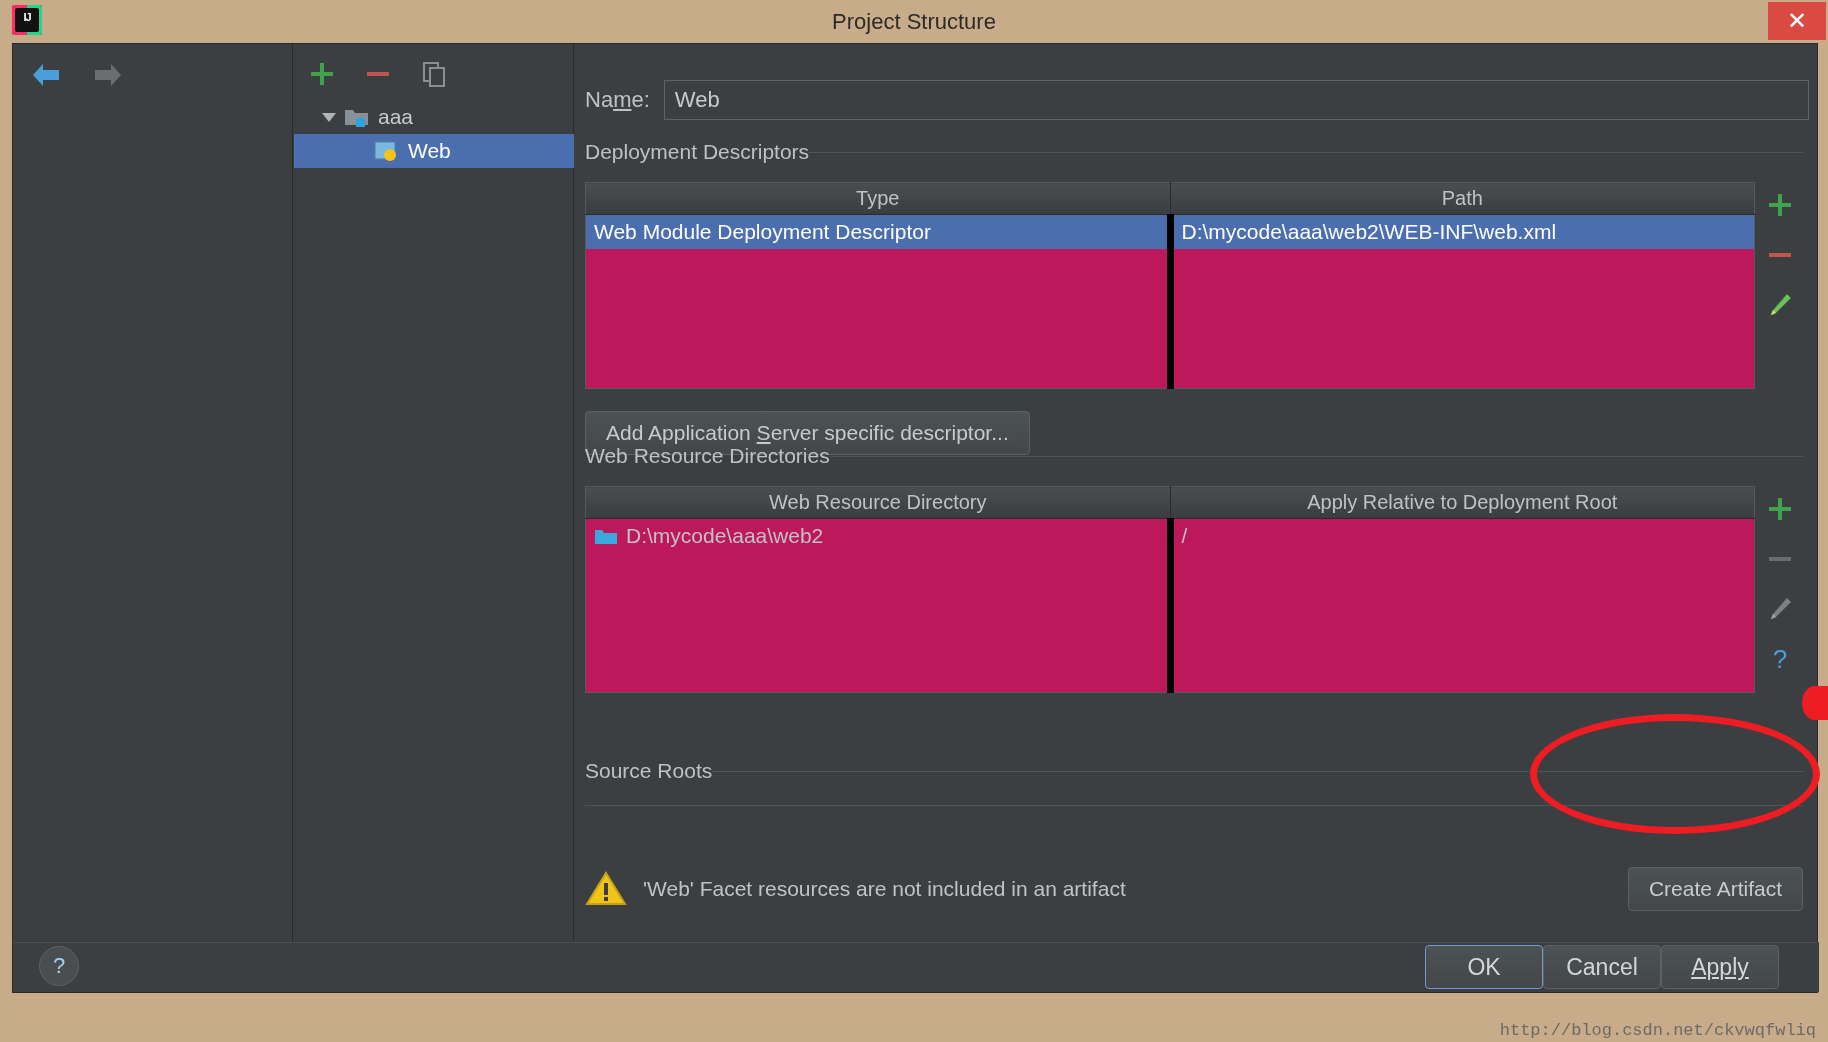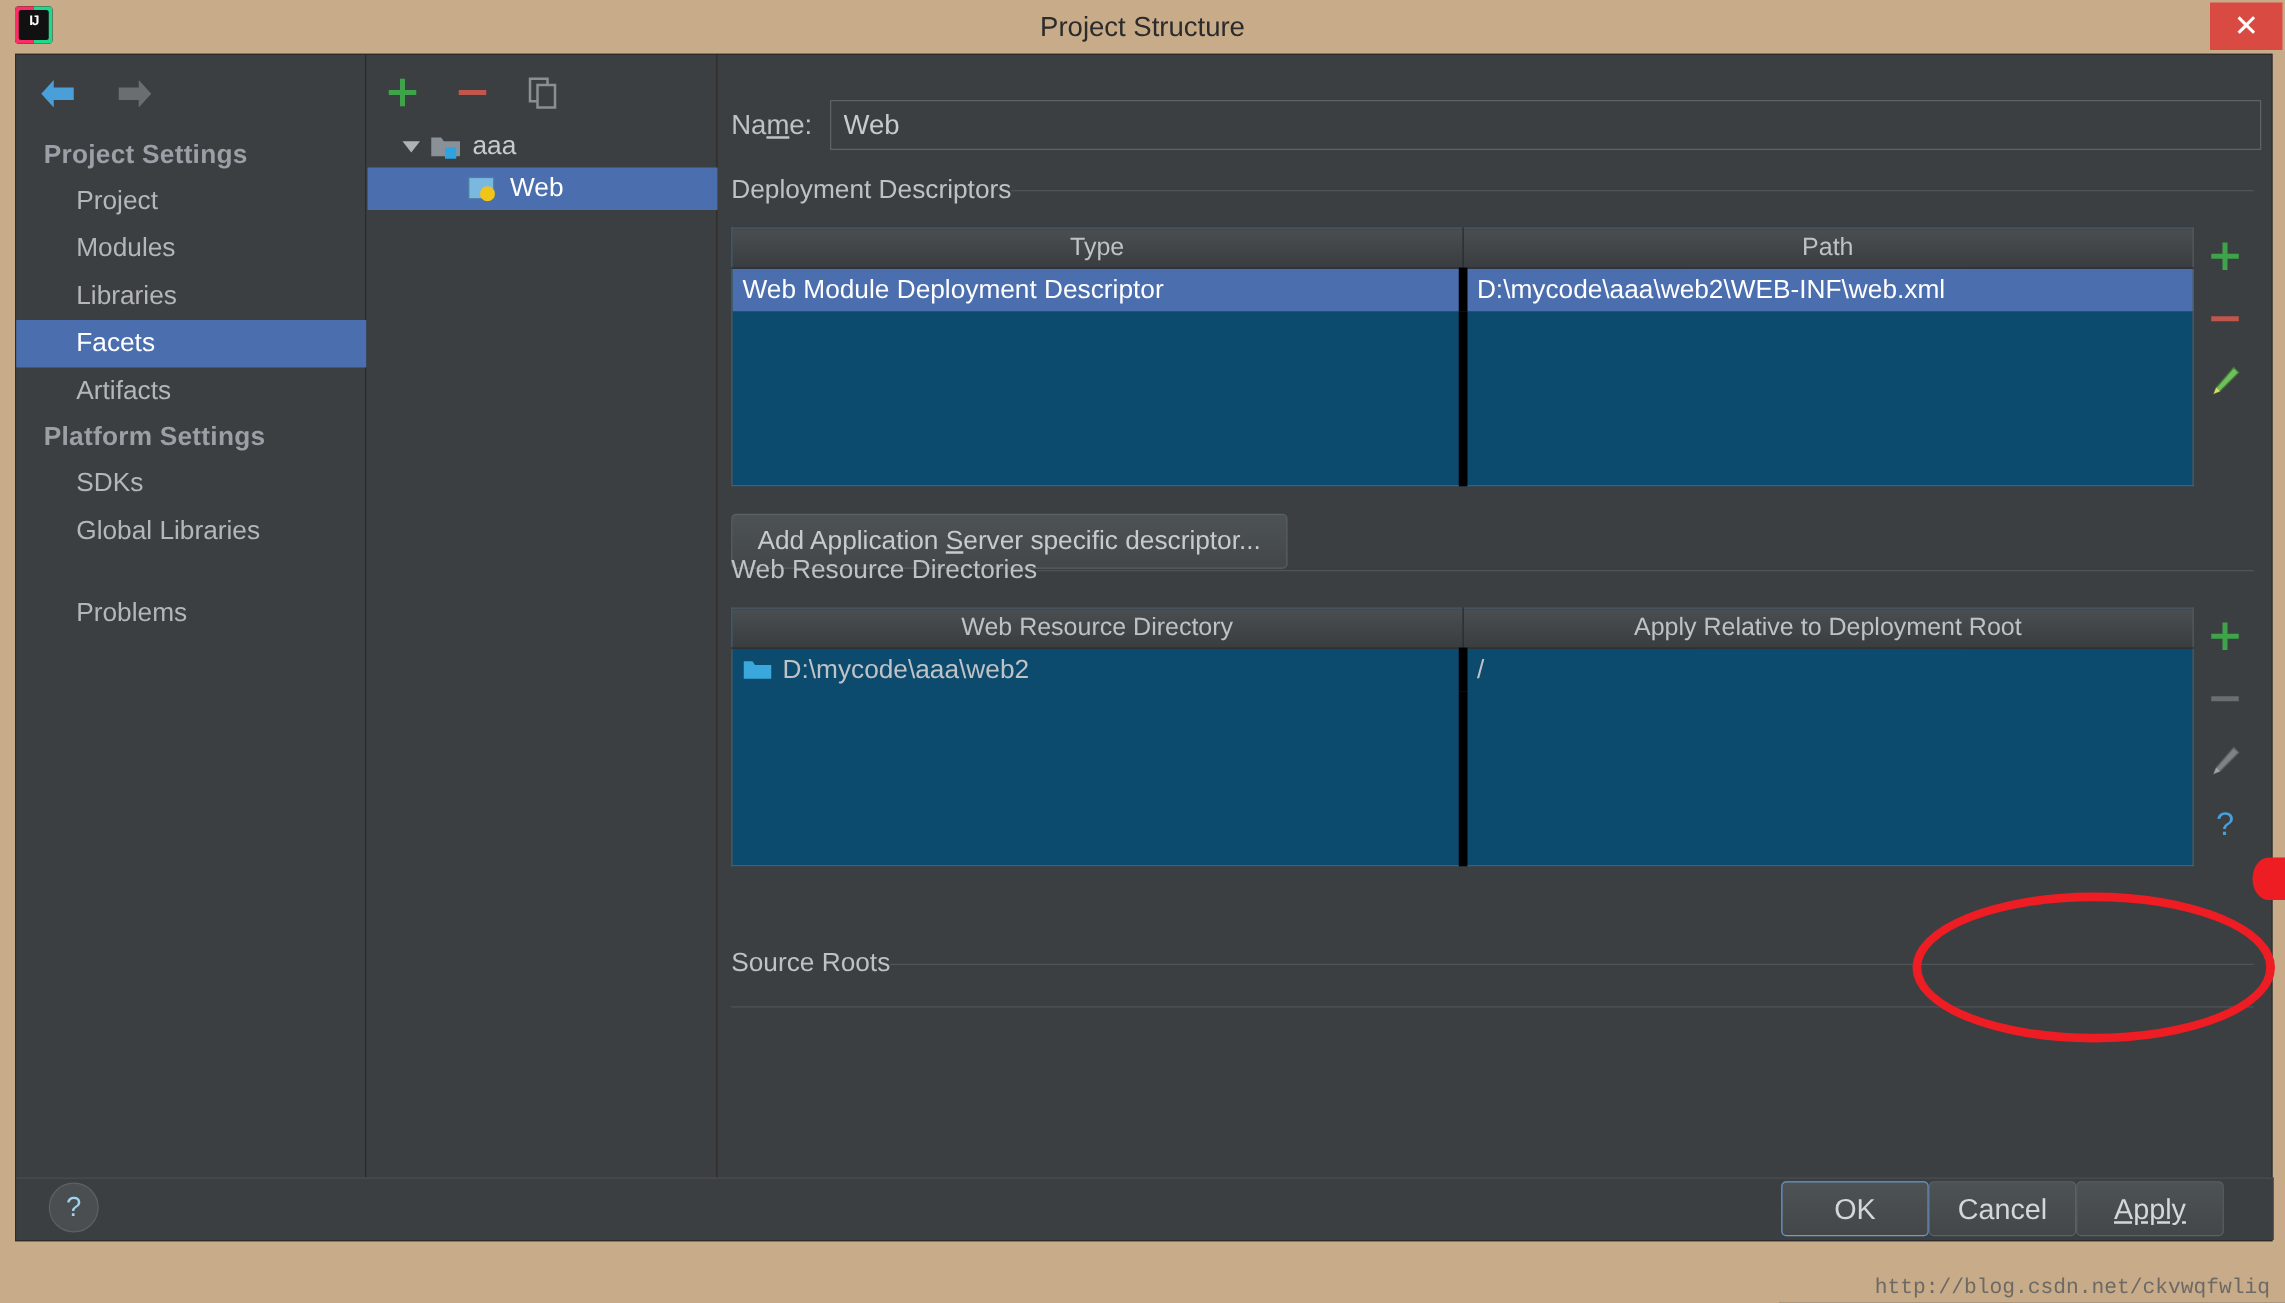--- a/index.html
+++ b/index.html
@@ -96,21 +96,21 @@
     border: 1px solid #5e6366; color: #c8cbce;
     font-size: 22px; padding: 0 10px;
     font-family: "Liberation Sans", sans-serif;
   }
 
   .section-title { display:flex; align-items:center; gap: 0; color: #bfc2c5; font-size: 21px; }
   .section-title .line { flex: 1; height: 1px; background: #4f5456; }
 
   .tbl {
     width: 100%; border-collapse: collapse;
-    background: #0c4a6e; border: 1px solid #555a5c;
+    background: #be185d; border: 1px solid #555a5c;
     table-layout: fixed;
   }
   .tbl th {
     background: linear-gradient(#4a4e50, #3a3d3f);
     color: #bfc2c5; font-size: 20px; font-weight: normal;
     height: 32px; border-right: 1px solid #2b2b2b; border-bottom: 1px solid #2b2b2b;
     text-align: center;
   }
   .tbl th:last-child { border-right: none; }
   .tbl td {
@@ -209,33 +209,20 @@
             <path d="M14 4 L4 15 L14 26 L14 20 L30 20 L30 10 L14 10 Z" fill="#4a9fd8"></path>
           </svg>
         </div>
         <div class="arrow">
           <svg width="34" height="30" viewBox="0 0 34 30">
             <path d="M20 4 L30 15 L20 26 L20 20 L4 20 L4 10 L20 10 Z" fill="#6a6e71"></path>
           </svg>
         </div>
       </div>
 
-      <div class="sb-list">
-        <div class="sb-group">Project Settings</div>
-        <div class="sb-item">Project</div>
-        <div class="sb-item">Modules</div>
-        <div class="sb-item">Libraries</div>
-        <div class="sb-item selected">Facets</div>
-        <div class="sb-item">Artifacts</div>
-        <div class="sb-group">Platform Settings</div>
-        <div class="sb-item">SDKs</div>
-        <div class="sb-item">Global Libraries</div>
-        <div class="sb-spacer"></div>
-        <div class="sb-item">Problems</div>
-      </div>
     </div>
 
     <div class="treepanel">
       <div class="tree-toolbar">
         <div class="tb-btn">
           <svg width="30" height="30" viewBox="0 0 30 30">
             <rect x="13" y="4" width="4" height="22" fill="#3ea34a"></rect>
             <rect x="4" y="13" width="22" height="4" fill="#3ea34a"></rect>
           </svg>
         </div>
@@ -400,20 +387,31 @@
       </div>
 
       <div style="position:absolute; left:10px; top:715px; right:14px;">
         <div class="section-title">
           <span>Source Roots</span>
           <span class="line"></span>
         </div>
         <div style="margin-top:22px; height:1px; background:#4f5456;"></div>
       </div>
 
+      <div class="warnbar">
+        <span class="warn-ico">
+          <svg width="42" height="38" viewBox="0 0 42 38">
+            <path d="M21 3 L40 34 L2 34 Z" fill="#f0c419" stroke="#c9a015" stroke-width="2"></path>
+            <rect x="19" y="13" width="4" height="12" fill="#3c3f41"></rect>
+            <rect x="19" y="27" width="4" height="4" fill="#3c3f41"></rect>
+          </svg>
+        </span>
+        <span class="warn-text">'Web' Facet resources are not included in an artifact</span>
+        <button class="btn">Create Artifact</button>
+      </div>
     </div>
 
     <div class="footer">
       <div class="help-circle">?</div>
       <div class="foot-btns">
         <div class="foot-btn default">OK</div>
         <div class="foot-btn">Cancel</div>
         <div class="foot-btn">
             <u>Apply</u>
           </div>

